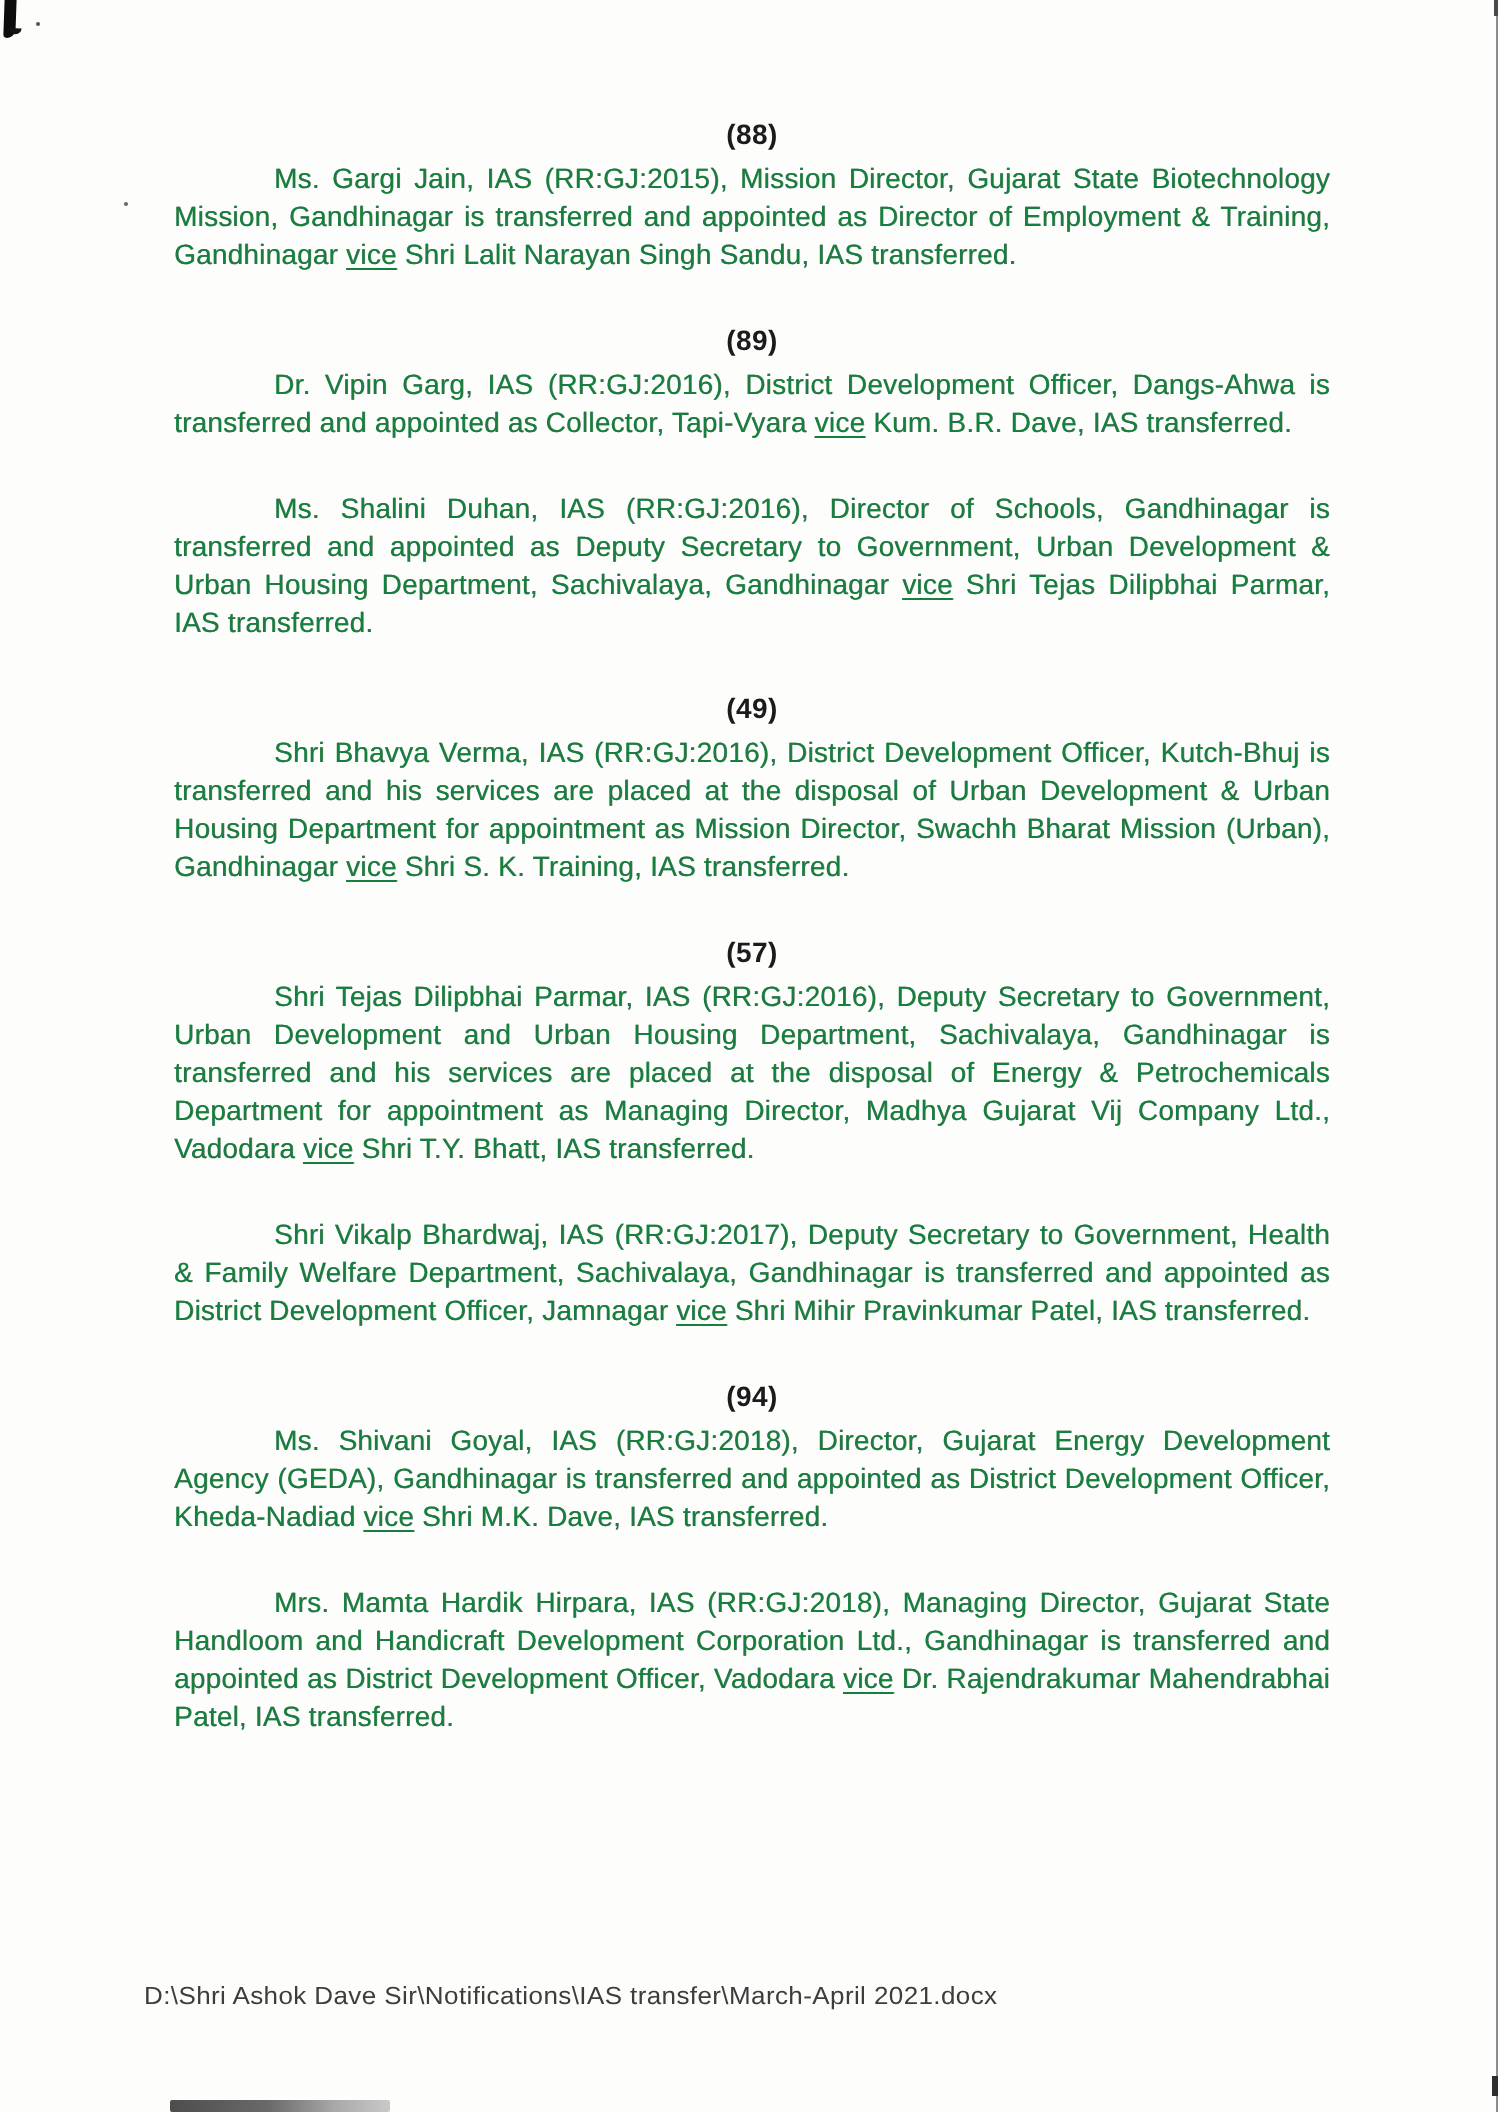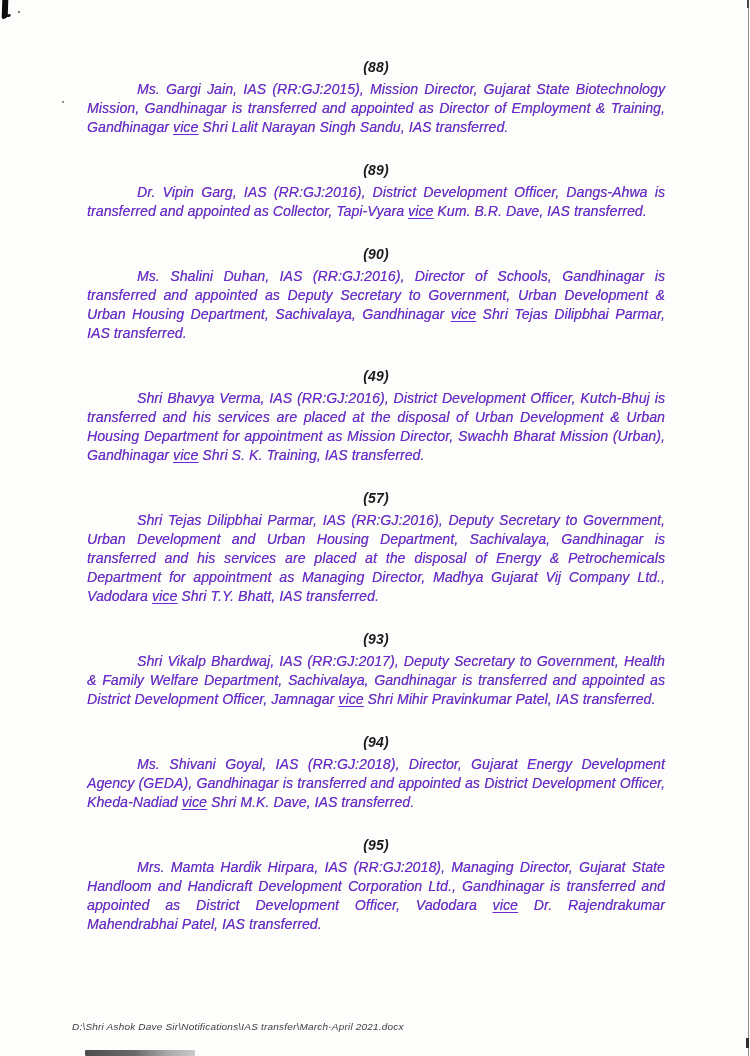--- a/index.html
+++ b/index.html
@@ -1,15 +1,15 @@
 <!DOCTYPE html>
 <html><head>
 <meta charset="utf-8">
 <style>
-  * { margin: 0; padding: 0; box-sizing: border-box; font-style: italic; }
+  * { margin: 0; padding: 0; box-sizing: border-box; }
   html, body {
     width: 750px; height: 1056px;
     background: #fdfdfc;
     overflow: hidden;
     font-family: "Liberation Sans", sans-serif;
   }
   .page {
     position: relative;
     width: 750px; height: 1056px;
     background: #fdfdfc;
@@ -29,30 +29,30 @@
     line-height: 19px;
     margin-bottom: 3px;
     letter-spacing: 0.2px;
     color: #1b1b1b;
   }
   .order-body {
     font-size: 14px;
     line-height: 19px;
     text-align: justify;
     text-indent: 50px;
-    color: #6d28d9;
+    color: #15803d;
     text-shadow: 0.25px 0 0 rgba(30,30,30,0.55);
     letter-spacing: 0.1px;
   }
   .vice { text-decoration: underline; text-underline-offset: 2px; }
 
   .footer-path {
     position: absolute;
-    left: 72px; top: 1021px;
-    font-size: 10px;
+    left: 72px; top: 990px;
+    font-size: 13px;
     color: #3d3d3d;
     letter-spacing: 0.2px;
     white-space: nowrap;
     transform: scaleY(0.95);
   }
 
   
   .mark-top-left {
     position: absolute; left: 2px; top: -2px;
     width: 6px; height: 21px;
@@ -110,46 +110,43 @@
       <div class="order-num">(88)</div>
       <p class="order-body"><span>Ms. Gargi Jain, IAS (RR:GJ:2015), Mission Director, Gujarat State Biotechnology Mission, Gandhinagar is transferred and appointed as Director of Employment &amp; Training, Gandhinagar </span><span class="vice">vice</span><span> Shri Lalit Narayan Singh Sandu, IAS transferred.</span></p>
     </section>
 
     <section class="order">
       <div class="order-num">(89)</div>
       <p class="order-body"><span>Dr. Vipin Garg, IAS (RR:GJ:2016), District Development Officer, Dangs-Ahwa is transferred and appointed as Collector, Tapi-Vyara </span><span class="vice">vice</span><span> Kum. B.R. Dave, IAS transferred.</span></p>
     </section>
 
     <section class="order">
-      <div class="order-num">(90)</div>
       <p class="order-body"><span>Ms. Shalini Duhan, IAS (RR:GJ:2016), Director of Schools, Gandhinagar is transferred and appointed as Deputy Secretary to Government, Urban Development &amp; Urban Housing Department, Sachivalaya, Gandhinagar </span><span class="vice">vice</span><span> Shri Tejas Dilipbhai Parmar, IAS transferred.</span></p>
     </section>
 
     <section class="order">
       <div class="order-num">(49)</div>
       <p class="order-body"><span>Shri Bhavya Verma, IAS (RR:GJ:2016), District Development Officer, Kutch-Bhuj is transferred and his services are placed at the disposal of Urban Development &amp; Urban Housing Department for appointment as Mission Director, Swachh Bharat Mission (Urban), Gandhinagar </span><span class="vice">vice</span><span> Shri S. K. Training, IAS transferred.</span></p>
     </section>
 
     <section class="order">
       <div class="order-num">(57)</div>
       <p class="order-body"><span>Shri Tejas Dilipbhai Parmar, IAS (RR:GJ:2016), Deputy Secretary to Government, Urban Development and Urban Housing Department, Sachivalaya, Gandhinagar is transferred and his services are placed at the disposal of Energy &amp; Petrochemicals Department for appointment as Managing Director, Madhya Gujarat Vij Company Ltd., Vadodara </span><span class="vice">vice</span><span> Shri T.Y. Bhatt, IAS transferred.</span></p>
     </section>
 
     <section class="order">
-      <div class="order-num">(93)</div>
       <p class="order-body"><span>Shri Vikalp Bhardwaj, IAS (RR:GJ:2017), Deputy Secretary to Government, Health &amp; Family Welfare Department, Sachivalaya, Gandhinagar is transferred and appointed as District Development Officer, Jamnagar </span><span class="vice">vice</span><span> Shri Mihir Pravinkumar Patel, IAS transferred.</span></p>
     </section>
 
     <section class="order">
       <div class="order-num">(94)</div>
       <p class="order-body"><span>Ms. Shivani Goyal, IAS (RR:GJ:2018), Director, Gujarat Energy Development Agency (GEDA), Gandhinagar is transferred and appointed as District Development Officer, Kheda-Nadiad </span><span class="vice">vice</span><span> Shri M.K. Dave, IAS transferred.</span></p>
     </section>
 
     <section class="order">
-      <div class="order-num">(95)</div>
       <p class="order-body"><span>Mrs. Mamta Hardik Hirpara, IAS (RR:GJ:2018), Managing Director, Gujarat State Handloom and Handicraft Development Corporation Ltd., Gandhinagar is transferred and appointed as District Development Officer, Vadodara </span><span class="vice">vice</span><span> Dr. Rajendrakumar Mahendrabhai Patel, IAS transferred.</span></p>
     </section>
 
   </div>
 
   <div class="footer-path">D:\Shri Ashok Dave Sir\Notifications\IAS transfer\March-April 2021.docx</div>
 
 </div>
 
 </body></html>

